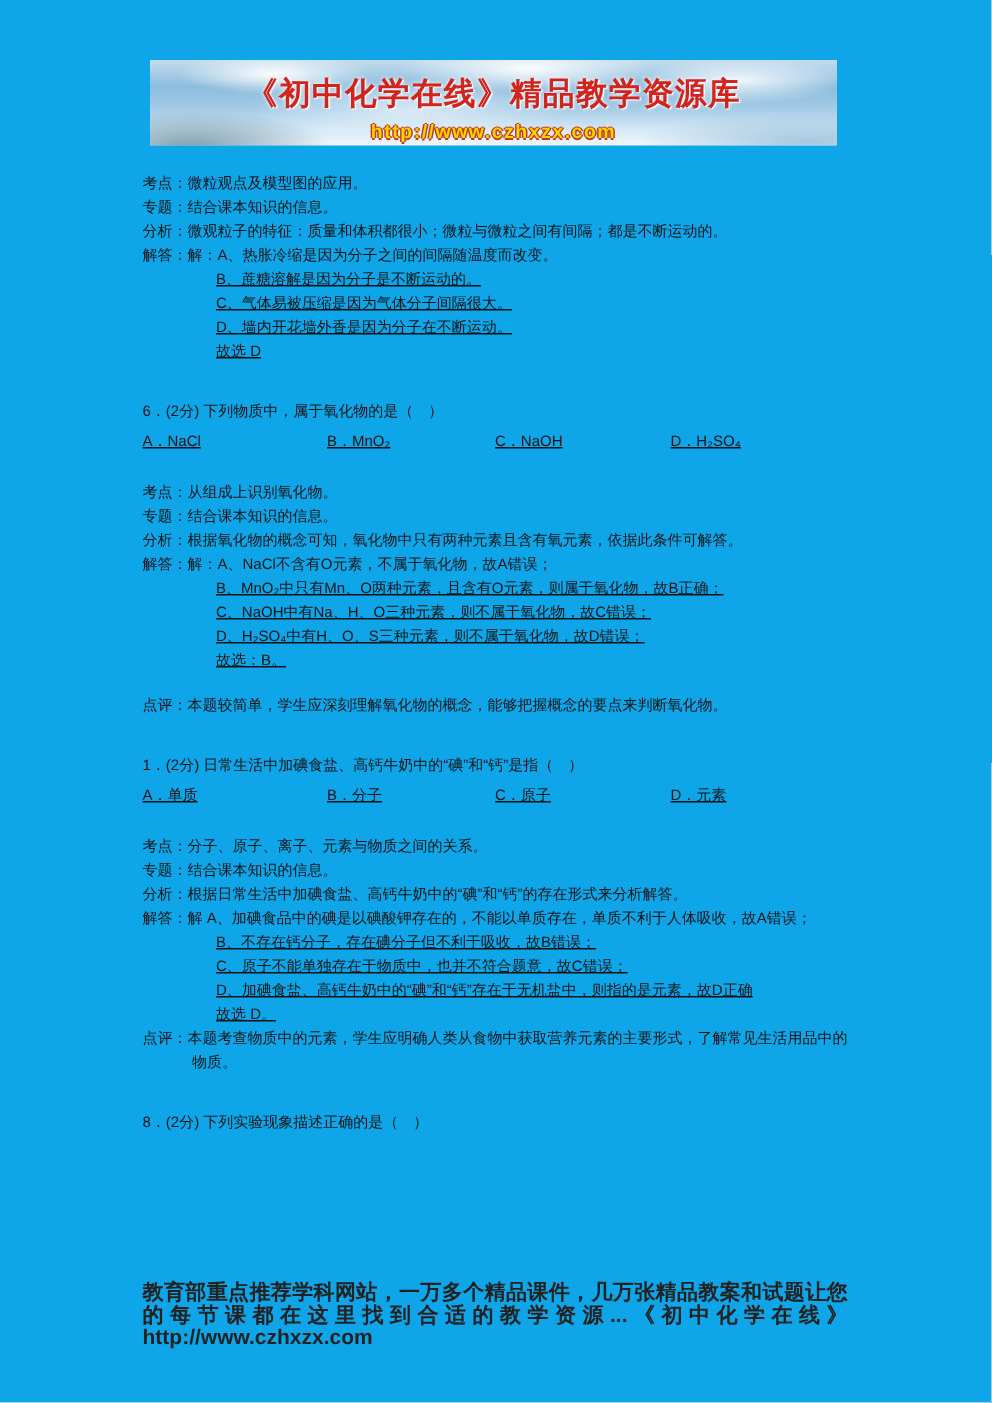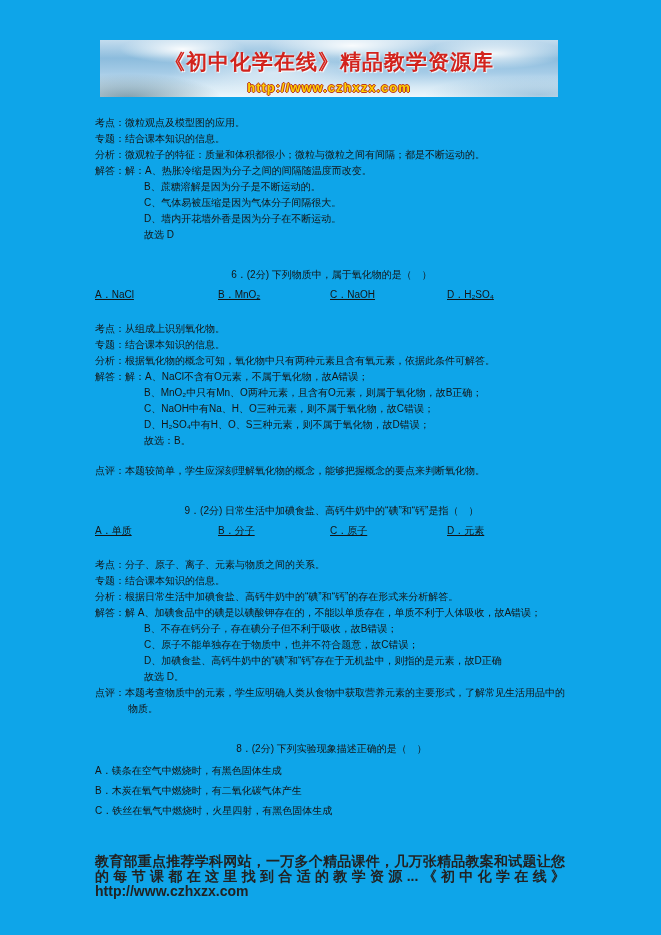--- a/index.html
+++ b/index.html
@@ -62,23 +62,24 @@
     line-height: 16px;
   }
   .line {
     padding-left: 33px;
     text-indent: -33px;
   }
   .line.indent {
     margin-left: 33px;
     padding-left: 16px;
     text-indent: 0;
+    text-decoration: underline;
   }
   .line.gap-before { margin-top: 14px; }
-  .question-line { margin-top: 24px; text-align: center; }
+  .question-line { margin-top: 24px; }
   .options-row {
     display: grid;
     grid-template-columns: 123px 112px 117px auto;
     margin-top: 4px;
     margin-bottom: 18px;
     text-decoration: underline;
   }
   .lines-block.loose { margin-top: 4px; }
   .lines-block.loose .line { line-height: 20px; }
 
@@ -127,43 +128,38 @@
         <div class="line"><span class="line-label">考点：</span><span class="line-text">从组成上识别氧化物。</span></div>
         <div class="line"><span class="line-label">专题：</span><span class="line-text">结合课本知识的信息。</span></div>
         <div class="line"><span class="line-label">分析：</span><span class="line-text">根据氧化物的概念可知，氧化物中只有两种元素且含有氧元素，依据此条件可解答。</span></div>
         <div class="line"><span class="line-label">解答：</span><span class="line-text">解：A、NaCl不含有O元素，不属于氧化物，故A错误；</span></div>
         <div class="line indent"><span class="line-text">B、MnO₂中只有Mn、O两种元素，且含有O元素，则属于氧化物，故B正确；</span></div>
         <div class="line indent"><span class="line-text">C、NaOH中有Na、H、O三种元素，则不属于氧化物，故C错误；</span></div>
         <div class="line indent"><span class="line-text">D、H₂SO₄中有H、O、S三种元素，则不属于氧化物，故D错误；</span></div>
         <div class="line indent"><span class="line-text">故选：B。</span></div>
         <div class="line gap-before"><span class="line-label">点评：</span><span class="line-text">本题较简单，学生应深刻理解氧化物的概念，能够把握概念的要点来判断氧化物。</span></div>
       </div>
-      <div class="question-line">9．(2分) 日常生活中加碘食盐、高钙牛奶中的“碘”和“钙”是指（　）</div>
+      <div class="question-line">1．(2分) 日常生活中加碘食盐、高钙牛奶中的“碘”和“钙”是指（　）</div>
       <div class="options-row">
         <span class="option-item">A．单质</span>
         <span class="option-item">B．分子</span>
         <span class="option-item">C．原子</span>
         <span class="option-item">D．元素</span>
       </div>
       <div class="lines-block">
         <div class="line"><span class="line-label">考点：</span><span class="line-text">分子、原子、离子、元素与物质之间的关系。</span></div>
         <div class="line"><span class="line-label">专题：</span><span class="line-text">结合课本知识的信息。</span></div>
         <div class="line"><span class="line-label">分析：</span><span class="line-text">根据日常生活中加碘食盐、高钙牛奶中的“碘”和“钙”的存在形式来分析解答。</span></div>
         <div class="line"><span class="line-label">解答：</span><span class="line-text">解 A、加碘食品中的碘是以碘酸钾存在的，不能以单质存在，单质不利于人体吸收，故A错误；</span></div>
         <div class="line indent"><span class="line-text">B、不存在钙分子，存在碘分子但不利于吸收，故B错误；</span></div>
         <div class="line indent"><span class="line-text">C、原子不能单独存在于物质中，也并不符合题意，故C错误；</span></div>
         <div class="line indent"><span class="line-text">D、加碘食盐、高钙牛奶中的“碘”和“钙”存在于无机盐中，则指的是元素，故D正确</span></div>
         <div class="line indent"><span class="line-text">故选 D。</span></div>
         <div class="line"><span class="line-label">点评：</span><span class="line-text">本题考查物质中的元素，学生应明确人类从食物中获取营养元素的主要形式，了解常见生活用品中的物质。</span></div>
       </div>
       <div class="question-line">8．(2分) 下列实验现象描述正确的是（　）</div>
-      <div class="lines-block loose">
-        <div class="line"><span class="line-text">A．镁条在空气中燃烧时，有黑色固体生成</span></div>
-        <div class="line"><span class="line-text">B．木炭在氧气中燃烧时，有二氧化碳气体产生</span></div>
-        <div class="line"><span class="line-text">C．铁丝在氧气中燃烧时，火星四射，有黑色固体生成</span></div>
-      </div>
     </div>
 
   <div class="footer">
     <span>教育部重点推荐学科网站，一万多个精品课件，几万张精品教案和试题让您的每节课都在这里找到合适的教学资源...《初中化学在线》</span><span class="footer-url">http://www.czhxzx.com</span>
   </div>
 
 </div>
 
 </body></html>

